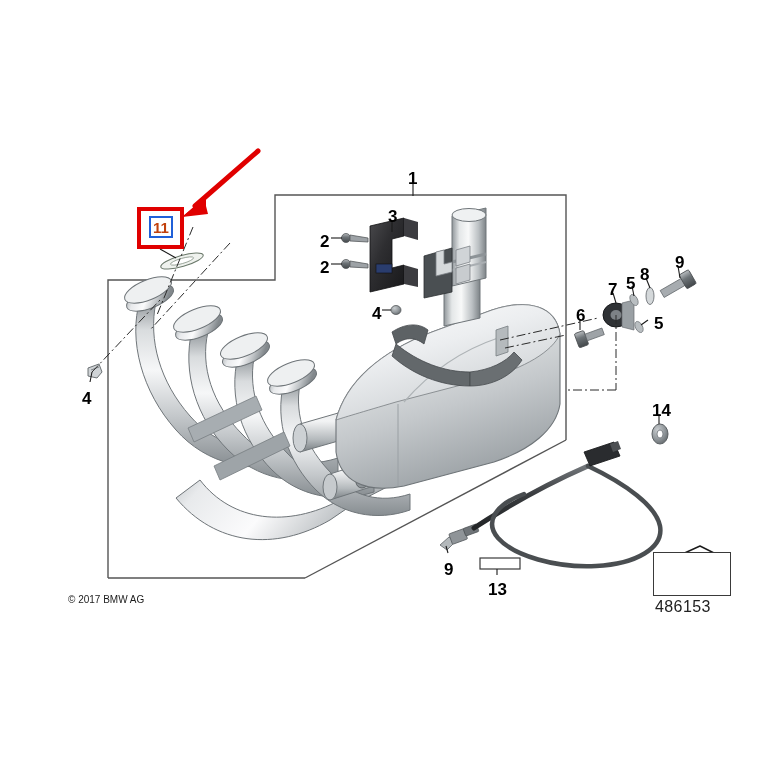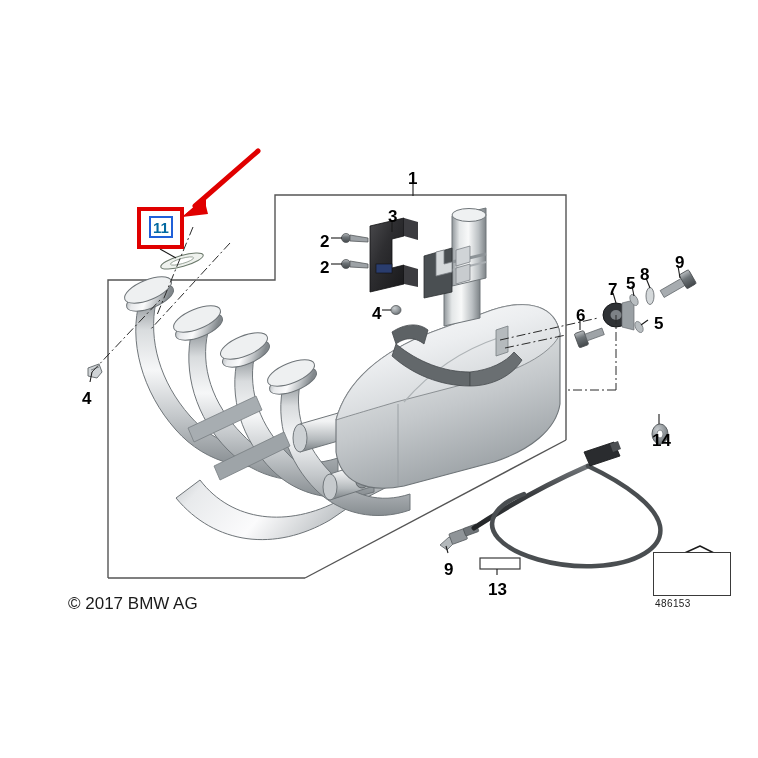--- a/index.html
+++ b/index.html
@@ -4,30 +4,30 @@
 <style>
   html,body{margin:0;padding:0;background:#ffffff;}
   body{width:758px;height:758px;overflow:hidden;
        font-family:"Liberation Sans","DejaVu Sans",sans-serif;}
   #stage{position:relative;width:758px;height:758px;background:#ffffff;}
   svg.layer{position:absolute;left:0;top:0;width:758px;height:758px;}
   .callout{position:absolute;font-weight:bold;color:#000;
            font-family:"Liberation Sans","DejaVu Sans",sans-serif;
            line-height:1;white-space:nowrap;}
   .cnum{font-size:17px;}
-  .copy{position:absolute;left:68px;top:594px;font-size:17px;color:#1b1b1b;
+  .copy{position:absolute;left:68px;top:594px;font-size:10px;color:#1b1b1b;
         font-family:"Liberation Sans","DejaVu Sans",sans-serif;white-space:nowrap;}
-  .diagid{position:absolute;left:655px;top:598px;font-size:10px;color:#222;
+  .diagid{position:absolute;left:655px;top:598px;font-size:16px;color:#222;
           letter-spacing:.4px;font-family:"Liberation Sans","DejaVu Sans",sans-serif;}
   .hl-box{position:absolute;left:137px;top:207px;width:47px;height:42px;
           border:4px solid #e00000;background:transparent;box-sizing:border-box;}
   .sel-num{position:absolute;left:149px;top:216px;width:24px;height:22px;
            border:2px solid #2060d8;background:#ffffff;box-sizing:border-box;
            display:flex;align-items:center;justify-content:center;
-           font-size:15px;font-weight:bold;color:#0369a1;
+           font-size:15px;font-weight:bold;color:#c2410c;
            font-family:"Liberation Sans","DejaVu Sans",sans-serif;}
   .orient{position:absolute;left:653px;top:552px;width:78px;height:44px;
           border:1px solid #3a3a3a;background:#fff;box-sizing:border-box;}
 </style>
 </head>
 <body>
 
 <div id="stage">
 
   <svg class="layer" viewBox="0 0 758 758">
@@ -288,16 +288,16 @@
       <div class="callout cnum" style="left: 372px; top: 305px;">4</div>
       <div class="callout cnum" style="left: 626px; top: 275px;">5</div>
       <div class="callout cnum" style="left: 654px; top: 315px;">5</div>
       <div class="callout cnum" style="left: 576px; top: 307px;">6</div>
       <div class="callout cnum" style="left: 608px; top: 281px;">7</div>
       <div class="callout cnum" style="left: 640px; top: 266px;">8</div>
       <div class="callout cnum" style="left: 675px; top: 254px;">9</div>
       <div class="callout cnum" style="left: 82px; top: 390px;">4</div>
       <div class="callout cnum" style="left: 444px; top: 561px;">9</div>
       <div class="callout cnum" style="left: 488px; top: 581px;">13</div>
-      <div class="callout cnum" style="left: 652px; top: 402px; margin-top: 30px;">14</div>
+      <div class="callout cnum" style="left: 652px; top: 402px;">14</div>
     </div>
 
 </div>
 
 </body></html>

